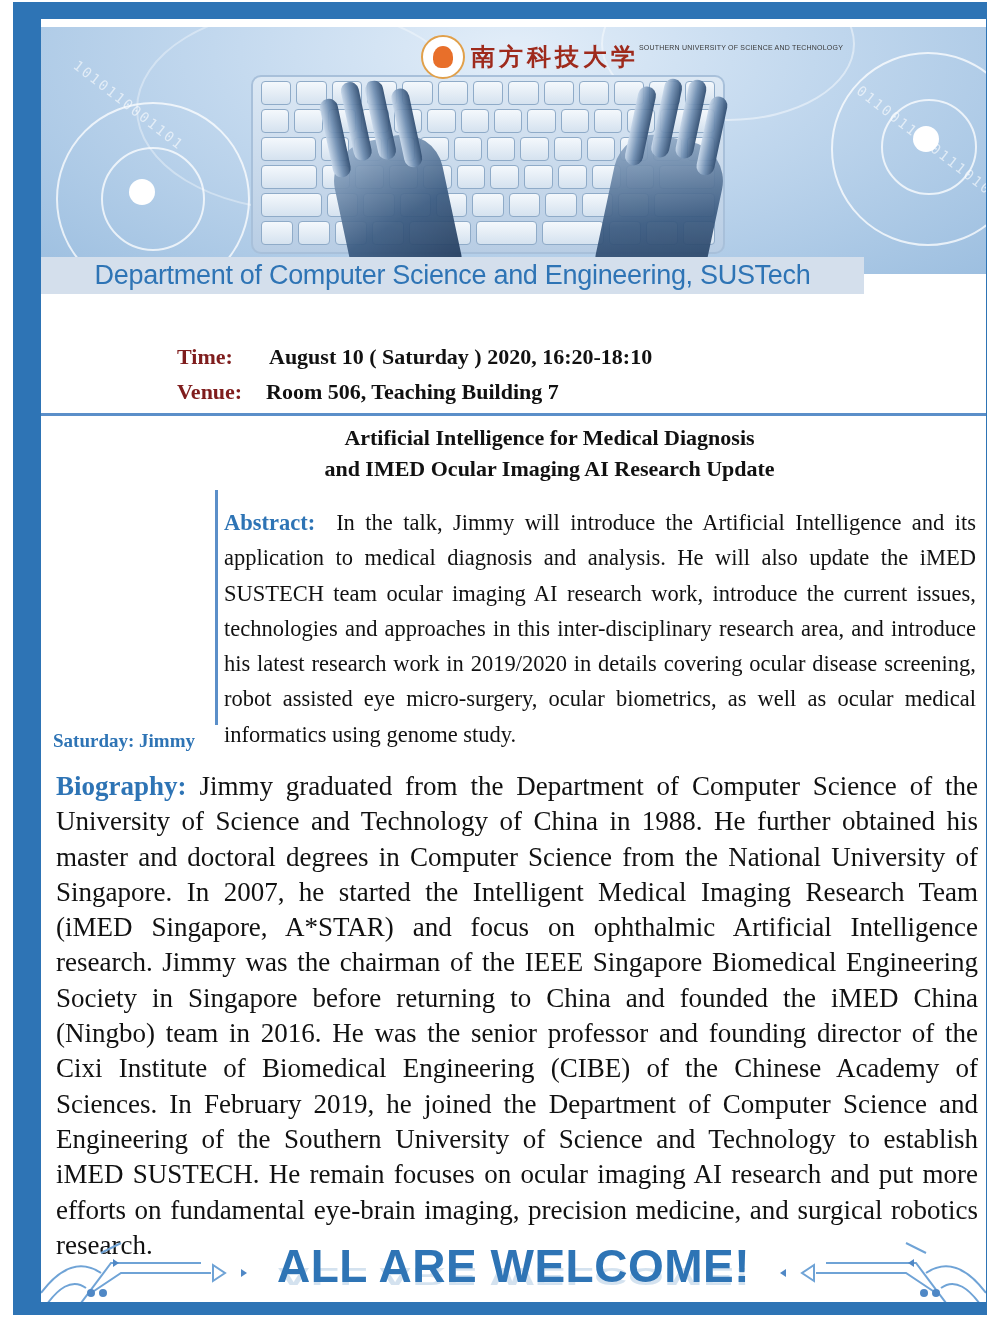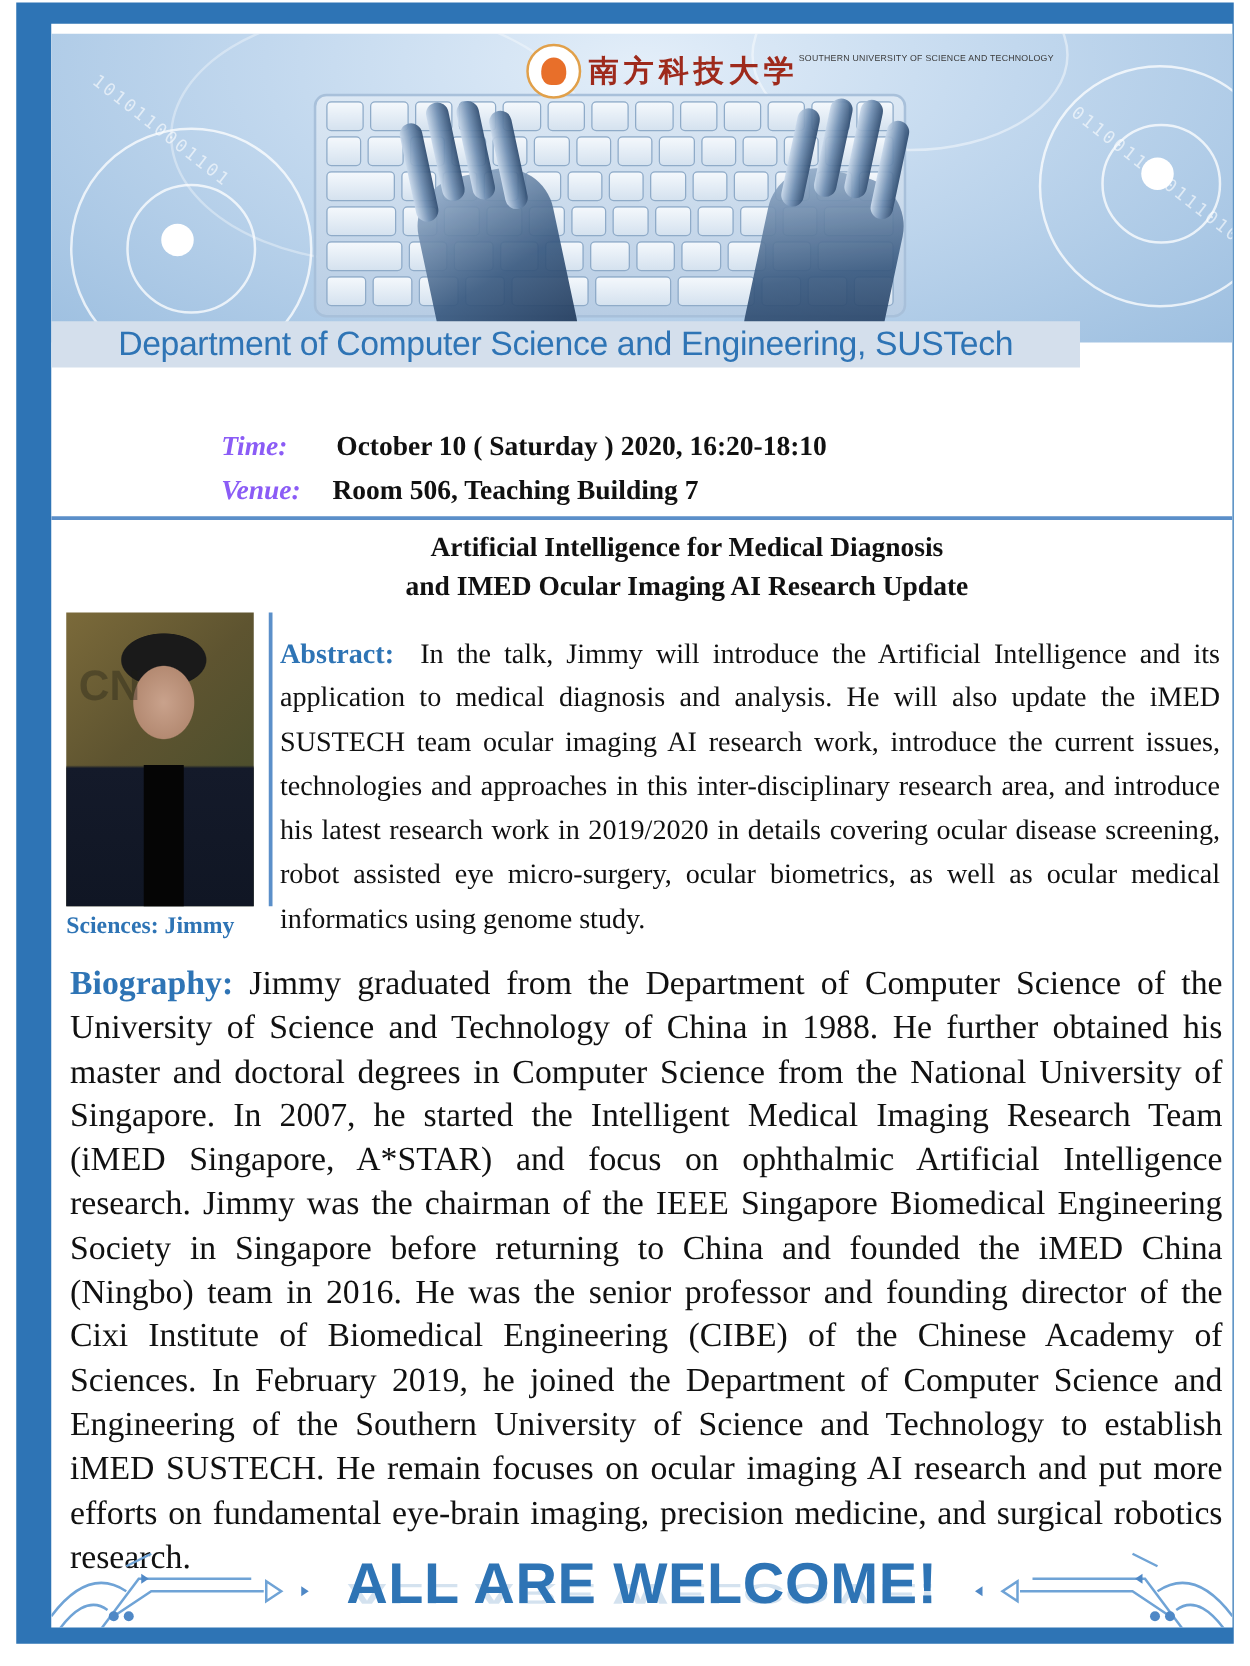--- a/index.html
+++ b/index.html
@@ -29,21 +29,21 @@
   .logo-text { display:flex; flex-direction:row; }
   .logo-cn { color:#9e2a1c; font-family:"DejaVu Serif", serif; font-weight:bold; font-size:24px; letter-spacing:4px; line-height:26px; }
   .logo-en { color:#3a3a3a; font-family:"Liberation Sans", sans-serif; font-size:7px; letter-spacing:0.2px; }
 
   .dept-bar { position:absolute; left:0; top:238px; width:823px; height:37px; background:#d4dfec; display:flex; align-items:center; justify-content:center; }
   .dept-text { color:#2e74b5; font-family:"Liberation Sans", sans-serif; font-size:27px; letter-spacing:-0.3px; }
 
   .cn-title { position:absolute; left:0; top:278px; width:945px; text-align:center; font-family:"DejaVu Sans", sans-serif; font-weight:bold; font-size:38px; color:#1f1f1f; letter-spacing:1px; }
 
   .info-row { position:absolute; left:136px; font-weight:bold; font-size:22px; color:#111; white-space:nowrap; }
-  .info-label { color:#8b5cf6; display:inline-block;font-style:italic; }
+  .info-label { color:#7f1d1d; display:inline-block; }
 
   .divider { position:absolute; left:0; top:394px; width:945px; height:3px; background:#5b8fc9; }
 
   .talk-title { position:absolute; left:0; top:403px; width:945px; text-align:center; font-weight:bold; font-size:22px; line-height:31px; color:#111;padding-left:36px; }
 
   .photo { position:absolute; left:12px; top:471px; width:150px; height:235px; background:
       radial-gradient(ellipse 40px 48px at 78px 72px, #c9a28c 0%, #b48a72 60%, transparent 62%),
       radial-gradient(ellipse 48px 30px at 78px 38px, #1a1a1a 0%, #1a1a1a 70%, transparent 72%),
       linear-gradient(180deg, transparent 0%, transparent 52%, #141a2a 53%, #101624 100%),
       linear-gradient(135deg, #7b6a3a 0%, #5e5430 40%, #3e4a2a 100%); }
@@ -194,38 +194,34 @@
         </div>
       </div>
     </div>
 
     <div class="dept-bar">
       <span class="dept-text">Department of Computer Science and Engineering, SUSTech</span>
     </div>
 
 
     <div class="info-row" style="top:325px;">
-      <span class="info-label" style="width:92px;">Time:</span><span>October 10 ( Saturday ) 2020, 16:20-18:10</span>
+      <span class="info-label" style="width:92px;">Time:</span><span>August 10 ( Saturday ) 2020, 16:20-18:10</span>
     </div>
     <div class="info-row" style="top:360px;">
       <span class="info-label" style="width:89px;">Venue:</span><span>Room 506, Teaching Building 7</span>
     </div>
 
     <div class="divider"></div>
 
     <div class="talk-title">
       <div>Artificial Intelligence for Medical Diagnosis</div>
       <div>and IMED Ocular Imaging AI Research Update</div>
     </div>
 
-    <div class="photo">
-      <span class="photo-cn">CN</span>
-      <div class="photo-shirt"></div>
-    </div>
-    <div class="speaker-label">Sciences: Jimmy</div>
+    <div class="speaker-label">Saturday: Jimmy</div>
     <div class="vbar"></div>
 
     <div class="abstract">
       <span class="lead">Abstract:</span>&nbsp; <span>In the talk, Jimmy will introduce the Artificial Intelligence and its application to medical diagnosis and analysis. He will also update the iMED SUSTECH team ocular imaging AI research work, introduce the current issues, technologies and approaches in this inter-disciplinary research area, and introduce his latest research work in 2019/2020 in details covering ocular disease screening, robot assisted eye micro-surgery, ocular biometrics, as well as ocular medical informatics using genome study.</span>
     </div>
 
     <div class="bio">
       <span class="lead">Biography:</span> <span>Jimmy graduated from the Department of Computer Science of the University of Science and Technology of China in 1988. He further obtained his master and doctoral degrees in Computer Science from the National University of Singapore. In 2007, he started the Intelligent Medical Imaging Research Team (iMED Singapore, A*STAR) and focus on ophthalmic Artificial Intelligence research. Jimmy was the chairman of the IEEE Singapore Biomedical Engineering Society in Singapore before returning to China and founded the iMED China (Ningbo) team in 2016. He was the senior professor and founding director of the Cixi Institute of Biomedical Engineering (CIBE) of the Chinese Academy of Sciences. In February 2019, he joined the Department of Computer Science and Engineering of the Southern University of Science and Technology to establish iMED SUSTECH. He remain focuses on ocular imaging AI research and put more efforts on fundamental eye-brain imaging, precision medicine, and surgical robotics research.</span>
     </div>
 

